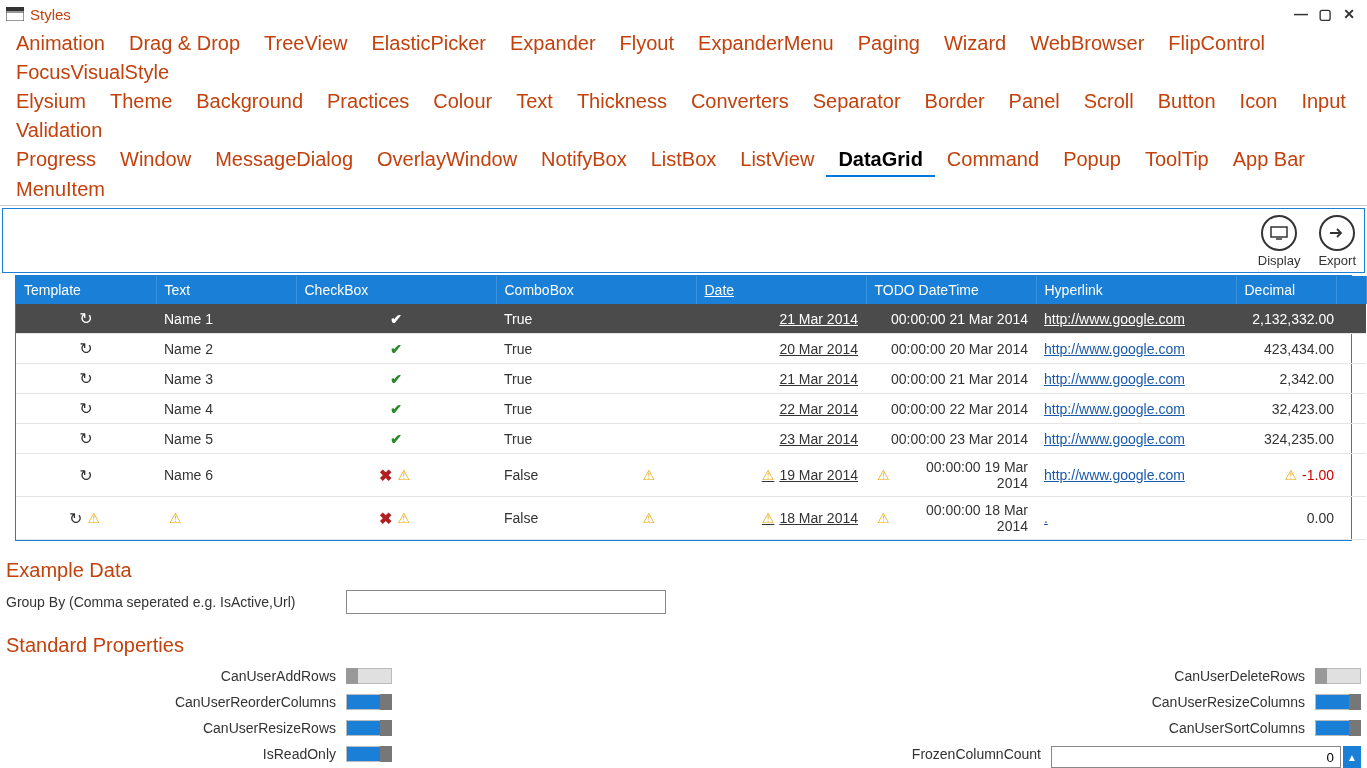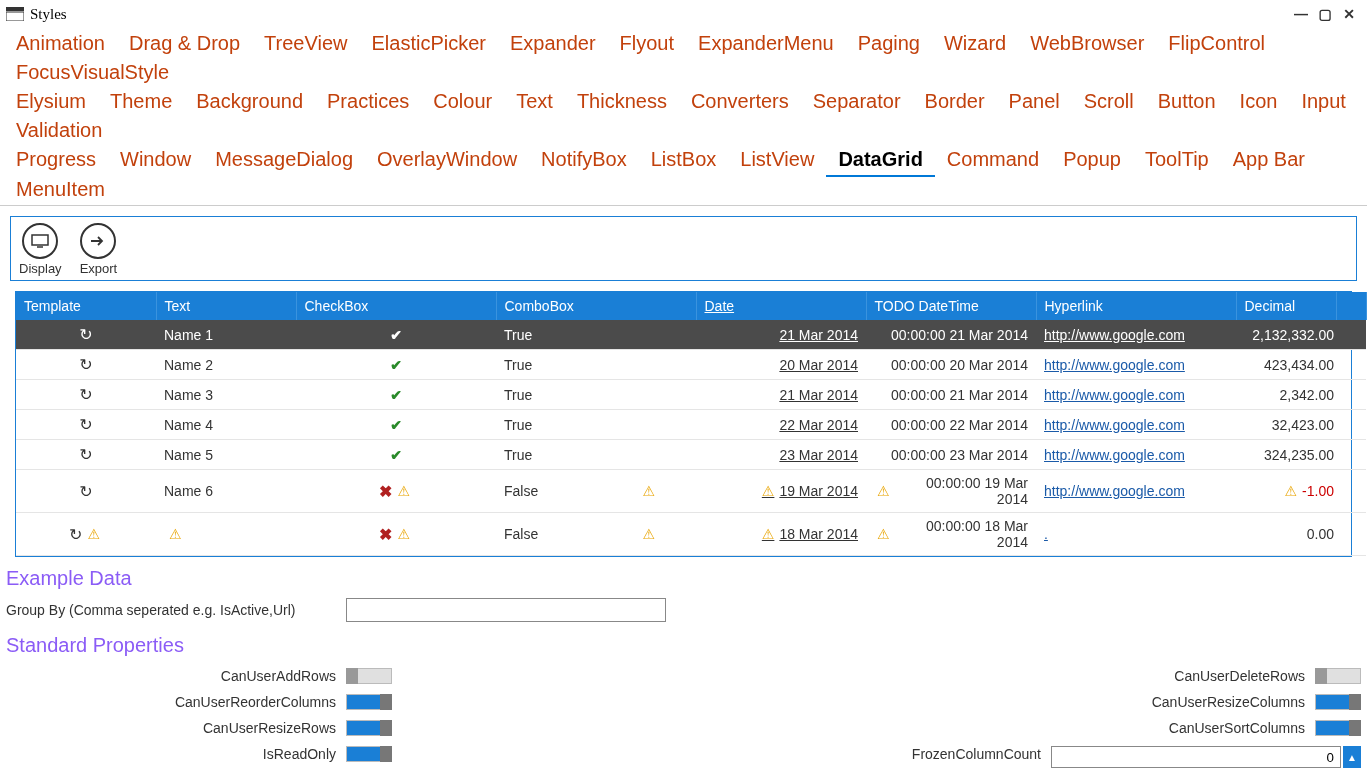--- a/index.html
+++ b/index.html
@@ -1,25 +1,25 @@
 <!DOCTYPE html>
 <html><head>
 <meta charset="utf-8">
 <style>
 * { box-sizing: border-box; margin: 0; padding: 0; }
 body { font-family: "Segoe UI", Arial, sans-serif; font-size: 14px; color: #333; background: #fff; width: 1367px; height: 768px; overflow: hidden; }
 .titlebar { display: flex; align-items: center; height: 28px; padding: 0 6px; }
 .titlebar .app-icon { width: 18px; height: 14px; margin-right: 6px; }
-.titlebar .title { font-size: 15px; color: #000000; font-family: Liberation Serif, serif; }
+.titlebar .title { font-size: 15px; color: #c2410c; }
 .titlebar .spacer { flex: 1; }
 .win-btn { width: 24px; height: 20px; display: inline-flex; align-items: center; justify-content: center; font-weight: bold; font-size: 14px; cursor: default; }
 .tabs { display: flex; flex-wrap: wrap; border-bottom: 1px solid #ccc; padding: 2px 4px 0; gap: 0; }
 .tab { font-size: 20px; color: #c2410c; padding: 2px 12px 4px; cursor: default; white-space: nowrap; }
 .tab.active { color: #000; font-weight: 600; border-bottom: 2px solid #0078d7; margin-bottom: -1px; }
-.toolbar { display: flex; gap: 18px; padding: 6px 8px 4px; border: 1px solid #1a7fd6; margin: 10px; }
+.toolbar { display: flex; gap: 18px; padding: 6px 8px 4px; border: 1px solid #1a7fd6; margin: 2px; justify-content: flex-end; }
 .tool-btn { display: flex; flex-direction: column; align-items: center; font-size: 13px; cursor: default; }
 .tool-btn .circle { width: 36px; height: 36px; border: 2px solid #333; border-radius: 50%; display: flex; align-items: center; justify-content: center; margin-bottom: 2px; }
 .grid-wrap { border: 1px solid #1a7fd6; margin: 0 15px; }
 table.datagrid { width: 100%; border-collapse: collapse; table-layout: fixed; }
 .datagrid th { background: #1a7fd6; color: #fff; text-align: left; font-weight: 400; font-size: 14px; padding: 6px 8px; border-right: 1px solid #3a93de; }
 .datagrid td { padding: 5px 8px; border-bottom: 1px solid #e5e5e5; font-size: 14px; vertical-align: middle; }
 .datagrid tr.selected td { background: #4b4b4b; color: #fff; }
 .datagrid tr.selected td a { color: #fff; }
 .col-template { width: 140px; text-align: center; }
 .col-text { width: 140px; }
@@ -31,21 +31,21 @@
 .col-decimal { width: 100px; text-align: right; }
 .col-end { width: 30px; }
 td.col-decimal { padding-right: 2px; }
 td.col-decimal.neg { color: #c00; }
 .check-icon { color: #2a8a2a; font-weight: bold; }
 .selected .check-icon { color: #fff; }
 .x-icon { color: #b02020; font-weight: bold; font-size: 16px; }
 .warn-icon { color: #e8a400; font-size: 14px; margin: 0 3px; }
 .refresh-icon { display:inline-block; font-size: 16px; }
 a.hlink { color: #1a5aa8; text-decoration: underline; }
-.section-h { font-size: 20px; color: #8b5cf6; padding: 10px 6px 6px; }
+.section-h { font-size: 20px; color: #c2410c; padding: 18px 6px 6px; }
 .form-row { display: flex; align-items: center; padding: 2px 6px; }
 .form-row label { width: 340px; text-align: left; font-size: 14px; padding-right: 10px; }
 .form-row input.text { height: 24px; border: 1px solid #888; width: 320px; padding: 0 4px; }
 .cols { display: flex; }
 .col { flex: 1; }
 .prop-row { display: flex; align-items: flex-start; padding: 5px 6px; }
 .prop-row .plabel { width: 340px; text-align: right; font-size: 14px; padding-right: 10px; }
 .toggle { width: 46px; height: 16px; background: #e0e0e0; border: 1px solid #bbb; position: relative; display: inline-block; }
 .toggle .knob { position: absolute; top: -1px; width: 12px; height: 16px; background: #999; }
 .toggle.off .knob { left: -1px; }

